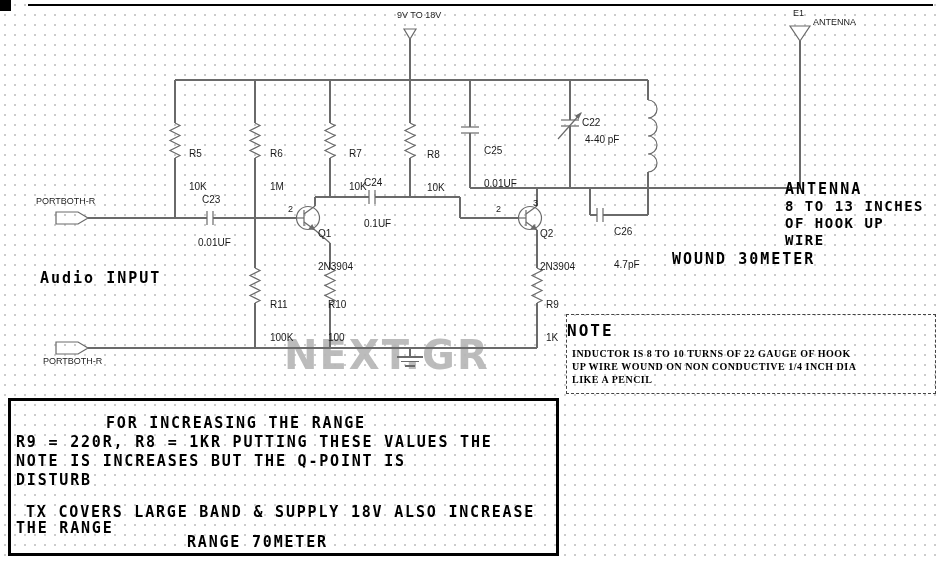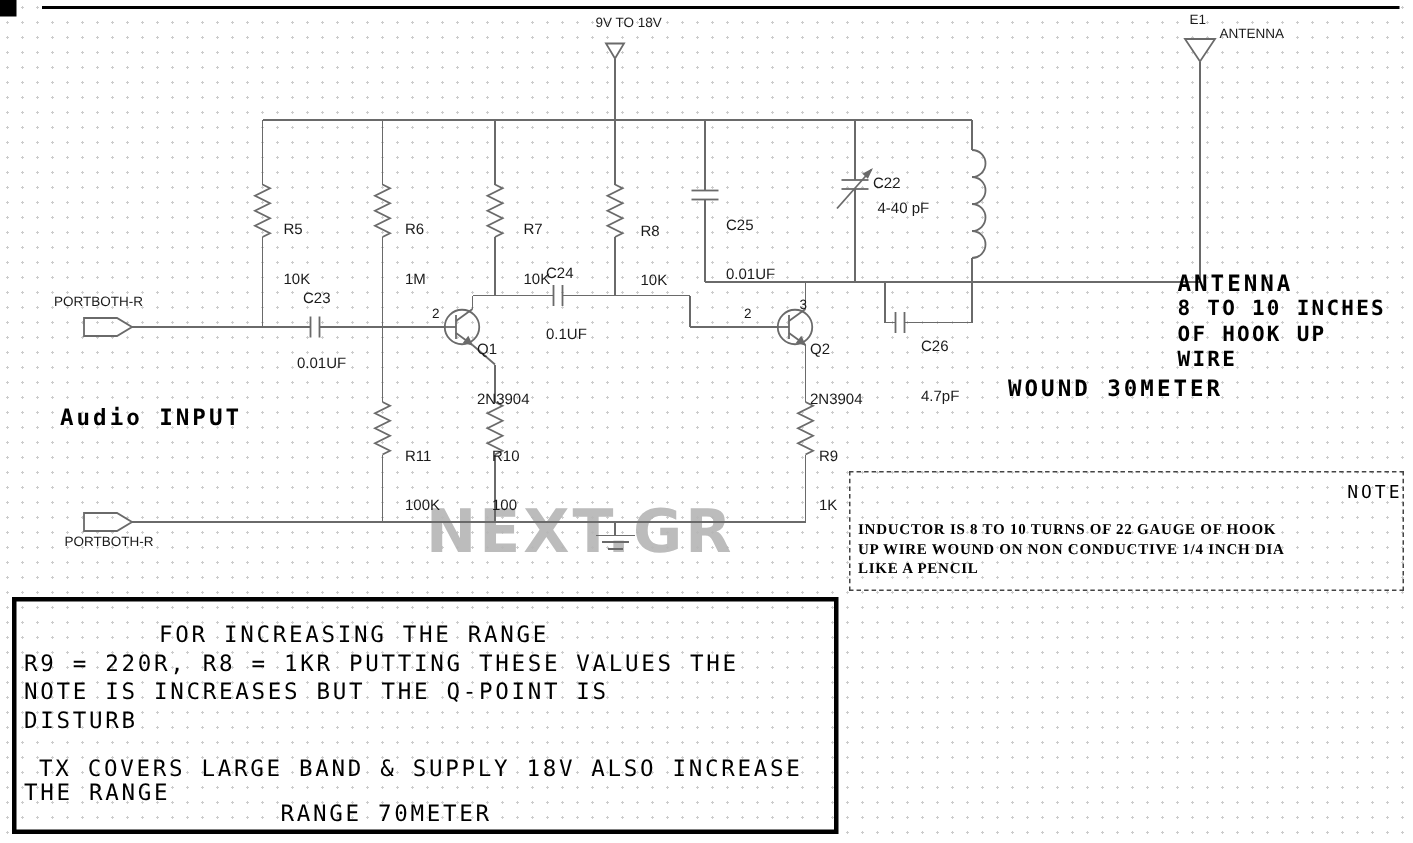--- a/index.html
+++ b/index.html
@@ -23,35 +23,35 @@
   .watermark{
     position:absolute;left:264px;top:332px;
     font-family:"DejaVu Sans",sans-serif;font-weight:700;font-size:40px;
     letter-spacing:2px;color:#b5b5b5;opacity:.9;white-space:pre;margin-left:20px;
   }
   .note-box{
     position:absolute;left:566px;top:314px;width:368px;height:78px;
     border:1px dashed #444;
   }
   .note-title{
-    position:absolute;left:0;right:0;top:6px;text-align:right;
-    font-family:"DejaVu Sans Mono",monospace;font-weight:400;font-size:12px;letter-spacing:2px;
+    position:absolute;left:0;right:0;top:6px;text-align:left;
+    font-family:"DejaVu Sans Mono",monospace;font-weight:700;font-size:16px;letter-spacing:2px;
   }
   .note-line{
     position:absolute;left:5px;
     font-family:Liberation Serif, serif;font-weight:700;font-size:10px;
     letter-spacing:0.5px;white-space:pre;
   }
   .info-box{
     position:absolute;left:8px;top:398px;width:545px;height:152px;
     border:3px solid #000;
   }
   .info-line{
     position:absolute;
-    font-family:"DejaVu Sans Mono",monospace;font-weight:400;font-size:15px;
+    font-family:"DejaVu Sans Mono",monospace;font-weight:700;font-size:15px;
     letter-spacing:1.8px;white-space:pre;color:#000;
   }
   .corner-mark{position:absolute;left:0;top:0;width:11px;height:11px;background:#000}
   .top-rule{position:absolute;left:28px;top:4px;width:905px;height:2px;background:#000}
 </style>
 </head>
 <body>
 
 <div class="stage">
 
@@ -253,21 +253,21 @@
     <div>100</div>
   </div>
   <div class="lbl" style="left:546px;top:277px">
     <div>R9</div>
     <div>1K</div>
   </div>
 
   <div class="mono" style="left:40px;top:269px;font-size:15px;letter-spacing:2px">Audio INPUT</div>
   <div class="mono" style="left:672px;top:250px;font-size:15px;letter-spacing:2px">WOUND 30METER</div>
   <div class="mono" style="left:785px;top:180px;font-size:15px;letter-spacing:2px">ANTENNA</div>
-  <div class="mono" style="left:785px;top:198px;font-size:14px;letter-spacing:1.5px">8 TO 10 INCHES</div>
+  <div class="mono" style="left:785px;top:198px;font-size:14px;letter-spacing:1.5px">8 TO 13 INCHES</div>
   <div class="mono" style="left:785px;top:215px;font-size:14px;letter-spacing:1.5px">OF HOOK UP</div>
   <div class="mono" style="left:785px;top:232px;font-size:14px;letter-spacing:1.5px">WIRE</div>
 
   <div class="note-box">
     <div class="note-title">NOTE</div>
     <div class="note-line" style="top:33px">INDUCTOR IS 8 TO 10 TURNS OF 22 GAUGE OF HOOK</div>
     <div class="note-line" style="top:46px">UP WIRE WOUND ON NON CONDUCTIVE 1/4 INCH DIA</div>
     <div class="note-line" style="top:59px">LIKE A PENCIL</div>
   </div>
 

